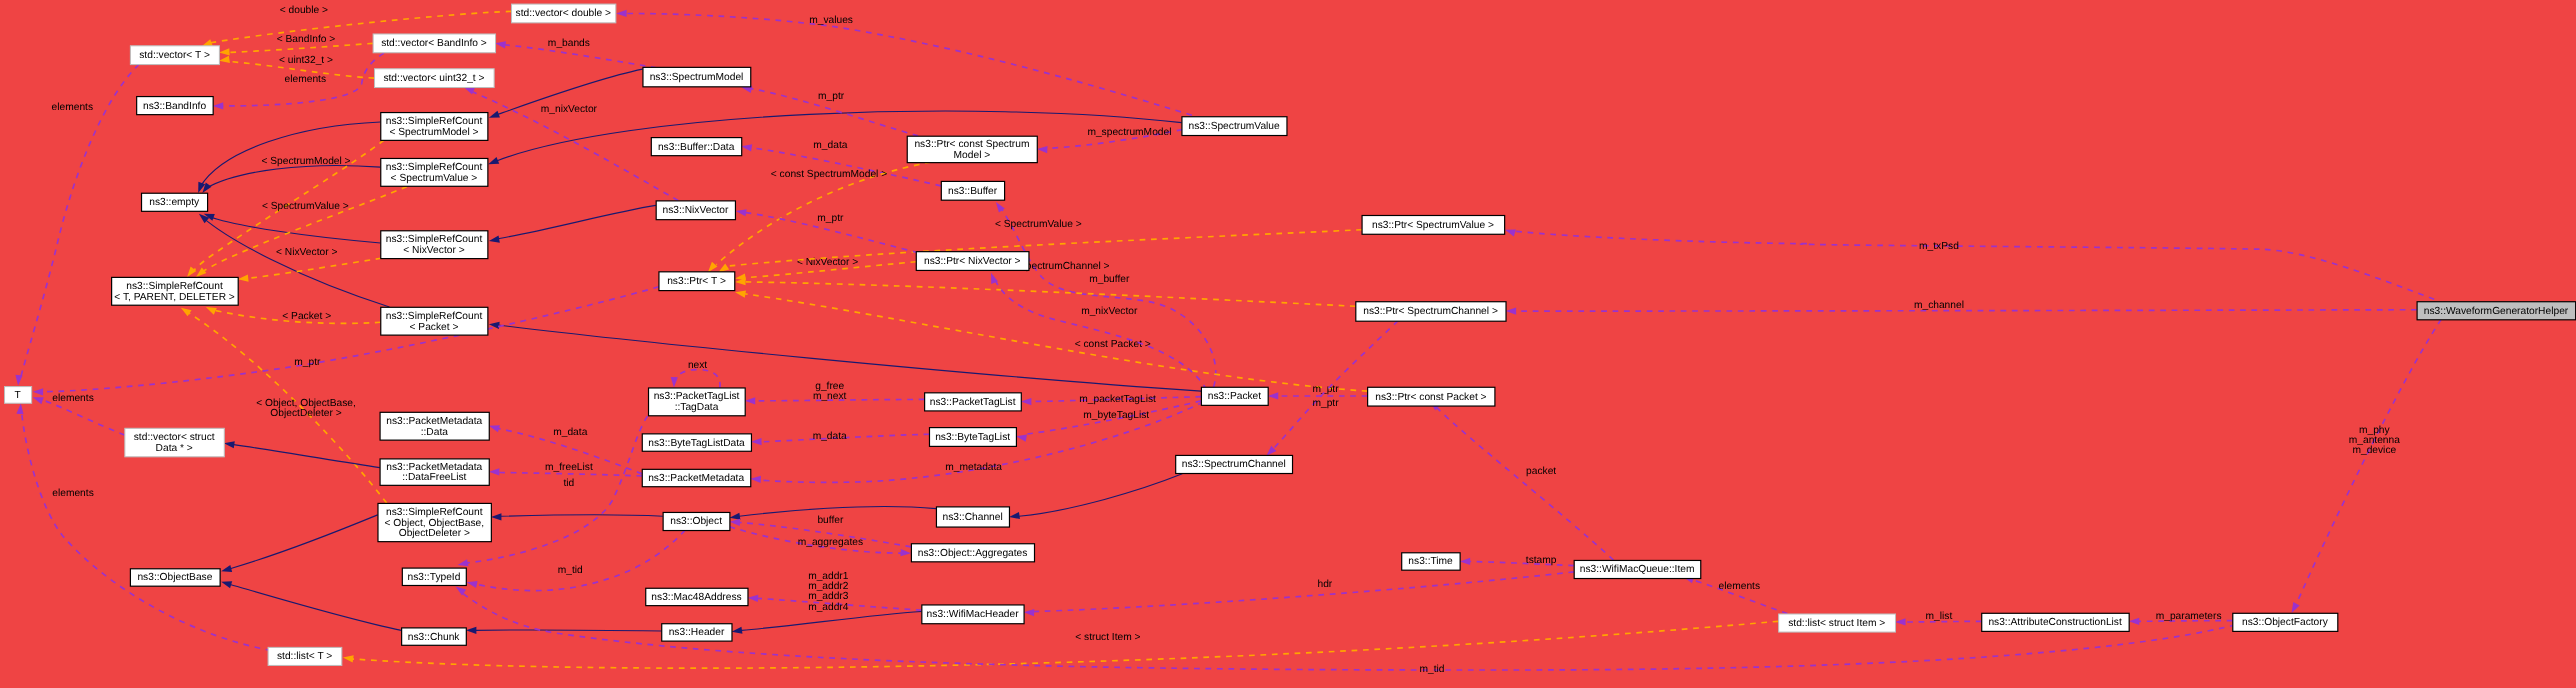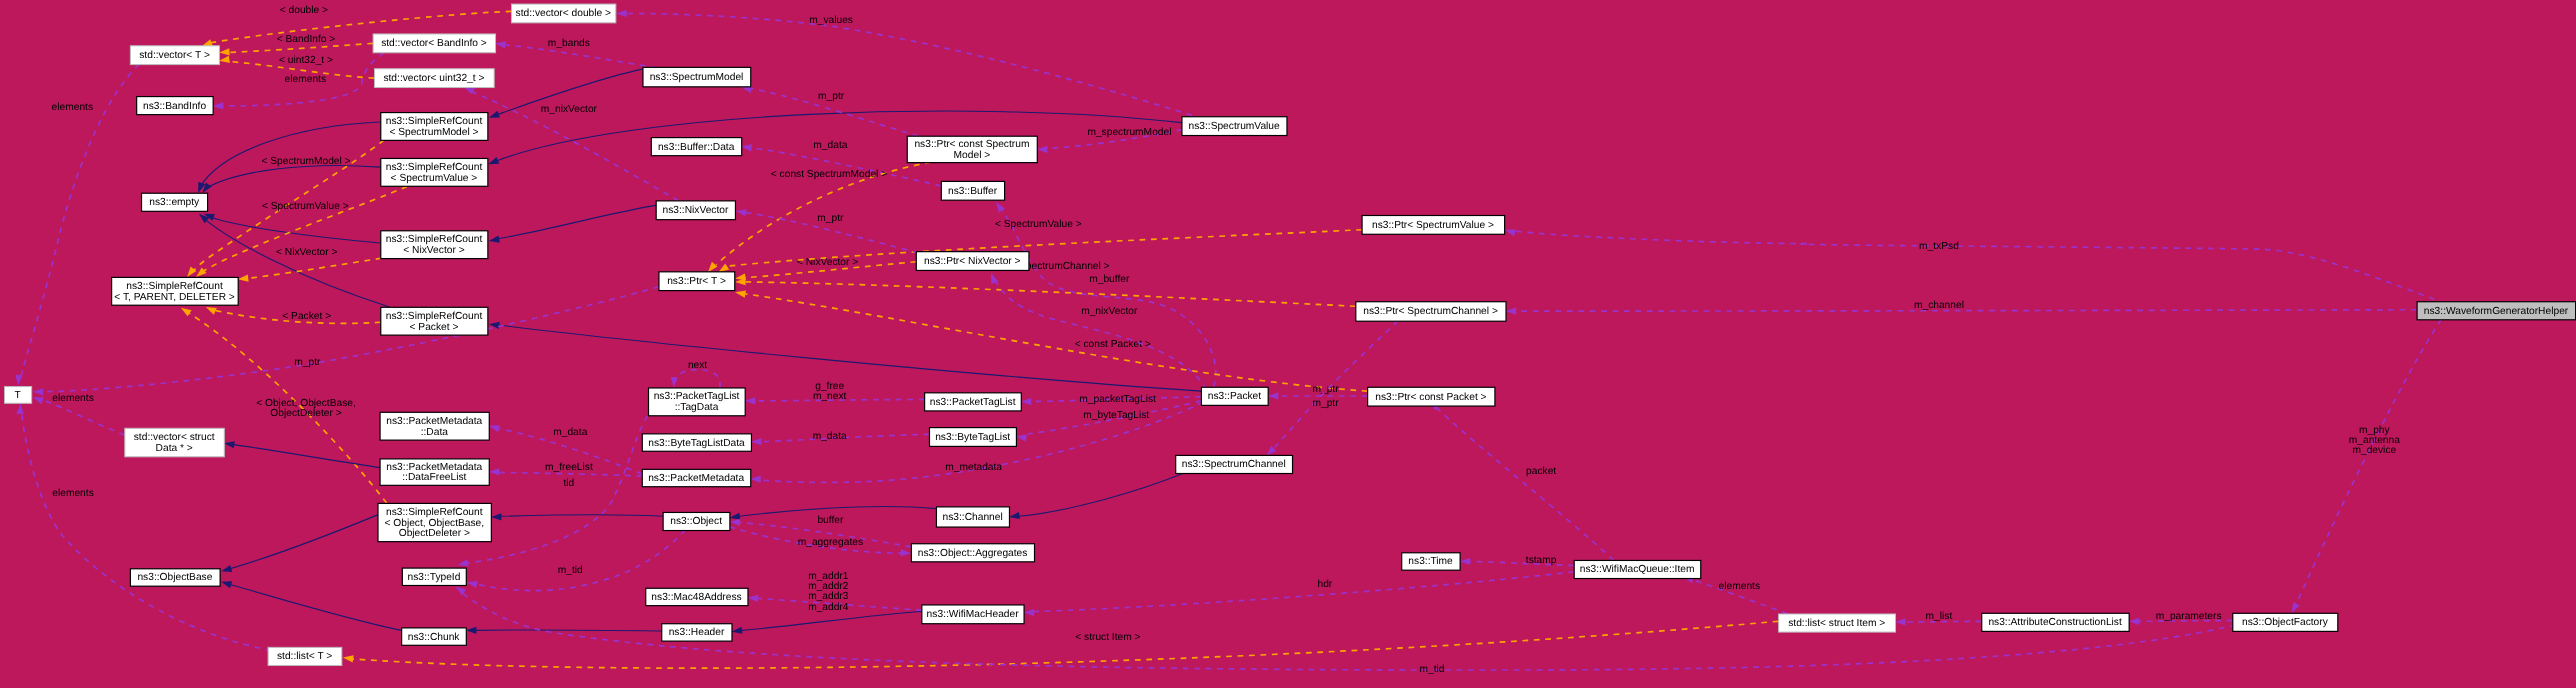--- a/index.html
+++ b/index.html
@@ -1,16 +1,16 @@
 <!DOCTYPE html>
 <html style="font-size:11px"><head>
 <meta charset="utf-8">
 <style>
   html,body{margin:0;padding:0;background:#fff;-webkit-font-smoothing:antialiased;text-rendering:geometricPrecision;}
-  #page{position:relative;width:2576px;height:689px;background:#be185d;overflow:hidden;}
+  #page{position:relative;width:2576px;height:689px;background:#ef4444;overflow:hidden;}
   svg#graph{display:block;transform:translateZ(0);}
   .n-cls rect{fill:#fff;stroke:#000;stroke-width:1.7;}
   .n-tmpl rect{fill:#fff;stroke:#bdbdbd;stroke-width:1.5;}
   .n-hl rect{fill:#bfbfbf;stroke:#000;stroke-width:1.7;}
   text{font-family:"Liberation Sans","DejaVu Sans",sans-serif;font-size:14.7px;fill:#000;}
   .nlabel{text-anchor:middle;}
   .elabel{text-anchor:middle;}
   path.inherit{fill:none;stroke:#191970;stroke-width:1.6;}
   path.usage{fill:none;stroke:#9a32cd;stroke-width:2.4;stroke-dasharray:8.2,8.2;}
   path.tmpl{fill:none;stroke:#ffa500;stroke-width:2.4;stroke-dasharray:8.2,8.2;}

